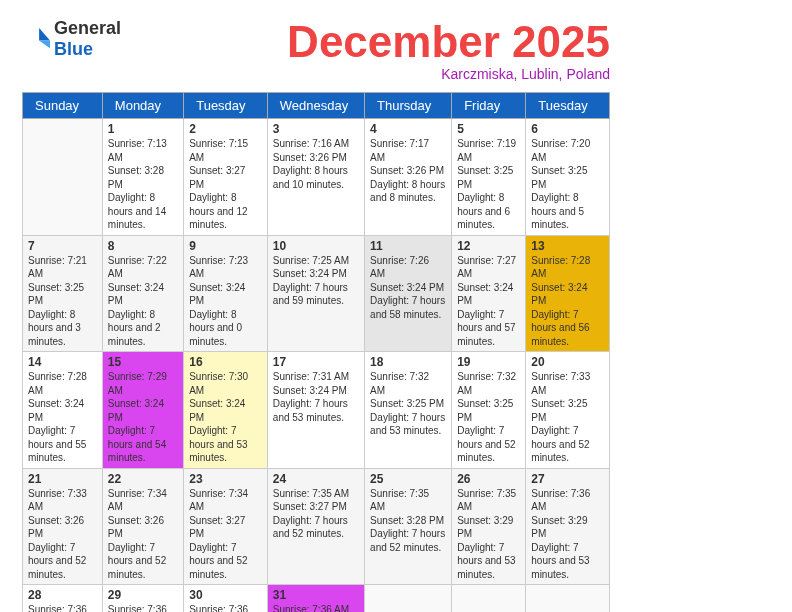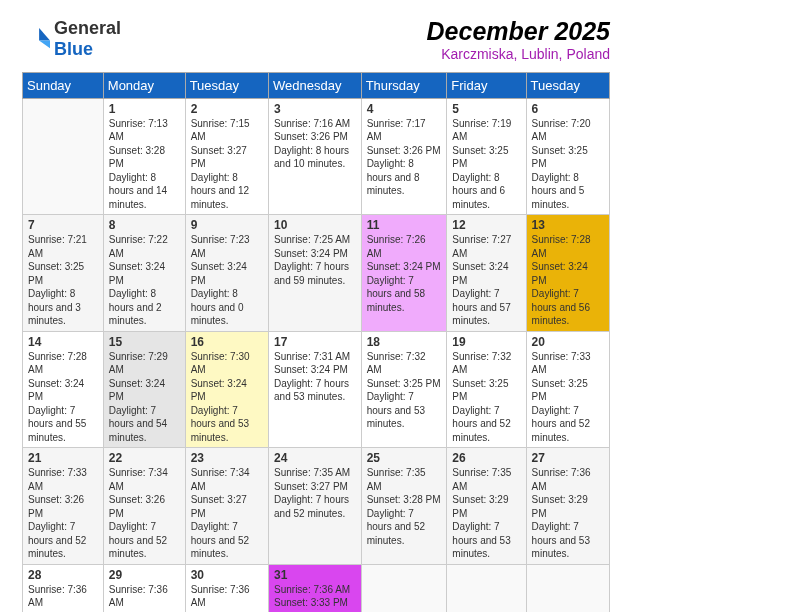--- a/index.html
+++ b/index.html
@@ -33,40 +33,39 @@
       height: 28px;
     }
     .logo-block {
       display: flex;
       flex-direction: column;
     }
     .title-block {
       text-align: right;
     }
     .month-title {
-      font-size: 25px;
+      font-size: 44px;
       font-weight: bold;
-      color: #000000;
+      color: #ef4444;
       line-height: 1.1;
-      font-style: italic;
     }
     .location {
       font-size: 14px;
       color: #a21caf;
     }
     .calendar {
       width: 100%;
       border-collapse: collapse;
       flex: 1;
     }
     .calendar th {
       background-color: #1565c0;
       color: #fff;
       text-align: left;
-      padding: 5px 4px;
+      padding: 5px 12px;
       font-size: 13px;
       font-weight: normal;
       border: 1px solid #aaa;
     }
     .calendar td {
       vertical-align: top;
       border: 1px solid #ccc;
       padding: 3px 5px;
       width: 107px;
       font-size: 10.5px;
@@ -134,27 +133,27 @@
           <td style="background: rgb(255, 255, 255);"><span class="cell-number">3</span><span class="cell-info">Sunrise: 7:16 AM<br>Sunset: 3:26 PM<br>Daylight: 8 hours and 10 minutes.</span></td>
           <td style="background: rgb(255, 255, 255);"><span class="cell-number">4</span><span class="cell-info">Sunrise: 7:17 AM<br>Sunset: 3:26 PM<br>Daylight: 8 hours and 8 minutes.</span></td>
           <td style="background: rgb(255, 255, 255);"><span class="cell-number">5</span><span class="cell-info">Sunrise: 7:19 AM<br>Sunset: 3:25 PM<br>Daylight: 8 hours and 6 minutes.</span></td>
           <td style="background: rgb(255, 255, 255);"><span class="cell-number">6</span><span class="cell-info">Sunrise: 7:20 AM<br>Sunset: 3:25 PM<br>Daylight: 8 hours and 5 minutes.</span></td>
         </tr>
         <tr>
           <td style="background: rgb(245, 245, 245);"><span class="cell-number">7</span><span class="cell-info">Sunrise: 7:21 AM<br>Sunset: 3:25 PM<br>Daylight: 8 hours and 3 minutes.</span></td>
           <td style="background: rgb(245, 245, 245);"><span class="cell-number">8</span><span class="cell-info">Sunrise: 7:22 AM<br>Sunset: 3:24 PM<br>Daylight: 8 hours and 2 minutes.</span></td>
           <td style="background: rgb(245, 245, 245);"><span class="cell-number">9</span><span class="cell-info">Sunrise: 7:23 AM<br>Sunset: 3:24 PM<br>Daylight: 8 hours and 0 minutes.</span></td>
           <td style="background: rgb(245, 245, 245);"><span class="cell-number">10</span><span class="cell-info">Sunrise: 7:25 AM<br>Sunset: 3:24 PM<br>Daylight: 7 hours and 59 minutes.</span></td>
-          <td style="background: #f0abfc;"><span class="cell-number">11</span><span class="cell-info">Sunrise: 7:26 AM<br>Sunset: 3:24 PM<br>Daylight: 7 hours and 58 minutes.</span></td>
+          <td style="background: #e5e5e5;"><span class="cell-number">11</span><span class="cell-info">Sunrise: 7:26 AM<br>Sunset: 3:24 PM<br>Daylight: 7 hours and 58 minutes.</span></td>
           <td style="background: rgb(245, 245, 245);"><span class="cell-number">12</span><span class="cell-info">Sunrise: 7:27 AM<br>Sunset: 3:24 PM<br>Daylight: 7 hours and 57 minutes.</span></td>
           <td style="background: #eab308;"><span class="cell-number">13</span><span class="cell-info">Sunrise: 7:28 AM<br>Sunset: 3:24 PM<br>Daylight: 7 hours and 56 minutes.</span></td>
         </tr>
         <tr>
           <td style="background: rgb(255, 255, 255);"><span class="cell-number">14</span><span class="cell-info">Sunrise: 7:28 AM<br>Sunset: 3:24 PM<br>Daylight: 7 hours and 55 minutes.</span></td>
-          <td style="background: #e5e5e5;"><span class="cell-number">15</span><span class="cell-info">Sunrise: 7:29 AM<br>Sunset: 3:24 PM<br>Daylight: 7 hours and 54 minutes.</span></td>
+          <td style="background: #d946ef;"><span class="cell-number">15</span><span class="cell-info">Sunrise: 7:29 AM<br>Sunset: 3:24 PM<br>Daylight: 7 hours and 54 minutes.</span></td>
           <td style="background: #fef9c3;"><span class="cell-number">16</span><span class="cell-info">Sunrise: 7:30 AM<br>Sunset: 3:24 PM<br>Daylight: 7 hours and 53 minutes.</span></td>
           <td style="background: rgb(255, 255, 255);"><span class="cell-number">17</span><span class="cell-info">Sunrise: 7:31 AM<br>Sunset: 3:24 PM<br>Daylight: 7 hours and 53 minutes.</span></td>
           <td style="background: rgb(255, 255, 255);"><span class="cell-number">18</span><span class="cell-info">Sunrise: 7:32 AM<br>Sunset: 3:25 PM<br>Daylight: 7 hours and 53 minutes.</span></td>
           <td style="background: rgb(255, 255, 255);"><span class="cell-number">19</span><span class="cell-info">Sunrise: 7:32 AM<br>Sunset: 3:25 PM<br>Daylight: 7 hours and 52 minutes.</span></td>
           <td style="background: rgb(255, 255, 255);"><span class="cell-number">20</span><span class="cell-info">Sunrise: 7:33 AM<br>Sunset: 3:25 PM<br>Daylight: 7 hours and 52 minutes.</span></td>
         </tr>
         <tr>
           <td style="background: rgb(245, 245, 245);"><span class="cell-number">21</span><span class="cell-info">Sunrise: 7:33 AM<br>Sunset: 3:26 PM<br>Daylight: 7 hours and 52 minutes.</span></td>
           <td style="background: rgb(245, 245, 245);"><span class="cell-number">22</span><span class="cell-info">Sunrise: 7:34 AM<br>Sunset: 3:26 PM<br>Daylight: 7 hours and 52 minutes.</span></td>
           <td style="background: rgb(245, 245, 245);"><span class="cell-number">23</span><span class="cell-info">Sunrise: 7:34 AM<br>Sunset: 3:27 PM<br>Daylight: 7 hours and 52 minutes.</span></td>

